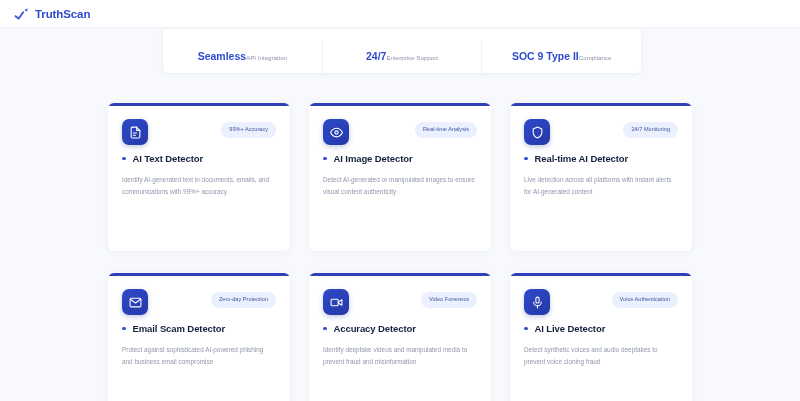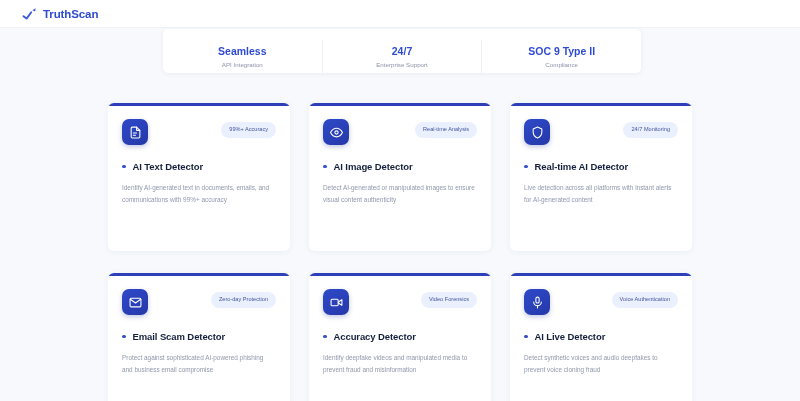--- a/index.html
+++ b/index.html
@@ -16,21 +16,21 @@
     color: #1e2a44;
     -webkit-font-smoothing: antialiased;
   }
 
   
   .header {
     height: 28px;
     background: #ffffff;
     display: flex;
     align-items: center;
-    padding-left: 22px;
+    padding-left: 14px;
     border-bottom: 1px solid #eef1f6;
     position: relative;
     z-index: 5;
   }
 
   .logo-wrap {
     display: flex;
     align-items: center;
     gap: 5px;
   }
@@ -58,21 +58,20 @@
     background: #ffffff;
     border-radius: 5px;
     box-shadow: 0 1px 5px rgba(40, 60, 120, 0.07);
     display: flex;
     overflow: hidden;
   }
 
   .stat-cell {
     flex: 1 1 0;
     display: flex;
-    flex-direction: column;
     align-items: center;
     justify-content: center;
     border-right: 1px solid #eef1f7;
     padding: 0 4px;
     margin-top: 11px;
   }
   .stat-cell:last-child { border-right: none; }
 
   .stat-value {
     font-size: 10.5px;
@@ -151,21 +150,21 @@
     border-radius: 9px;
     white-space: nowrap;
     margin-top: 3px;
     font-weight: normal;
   }
 
   .card-title-row {
     display: flex;
     align-items: center;
     gap: 7px;
-    margin-top: 12px;
+    margin-top: 4px;
   }
 
   .title-dot {
     width: 3.5px;
     height: 3.5px;
     border-radius: 50%;
     background: #3b52cc;
     flex: none;
   }
 

